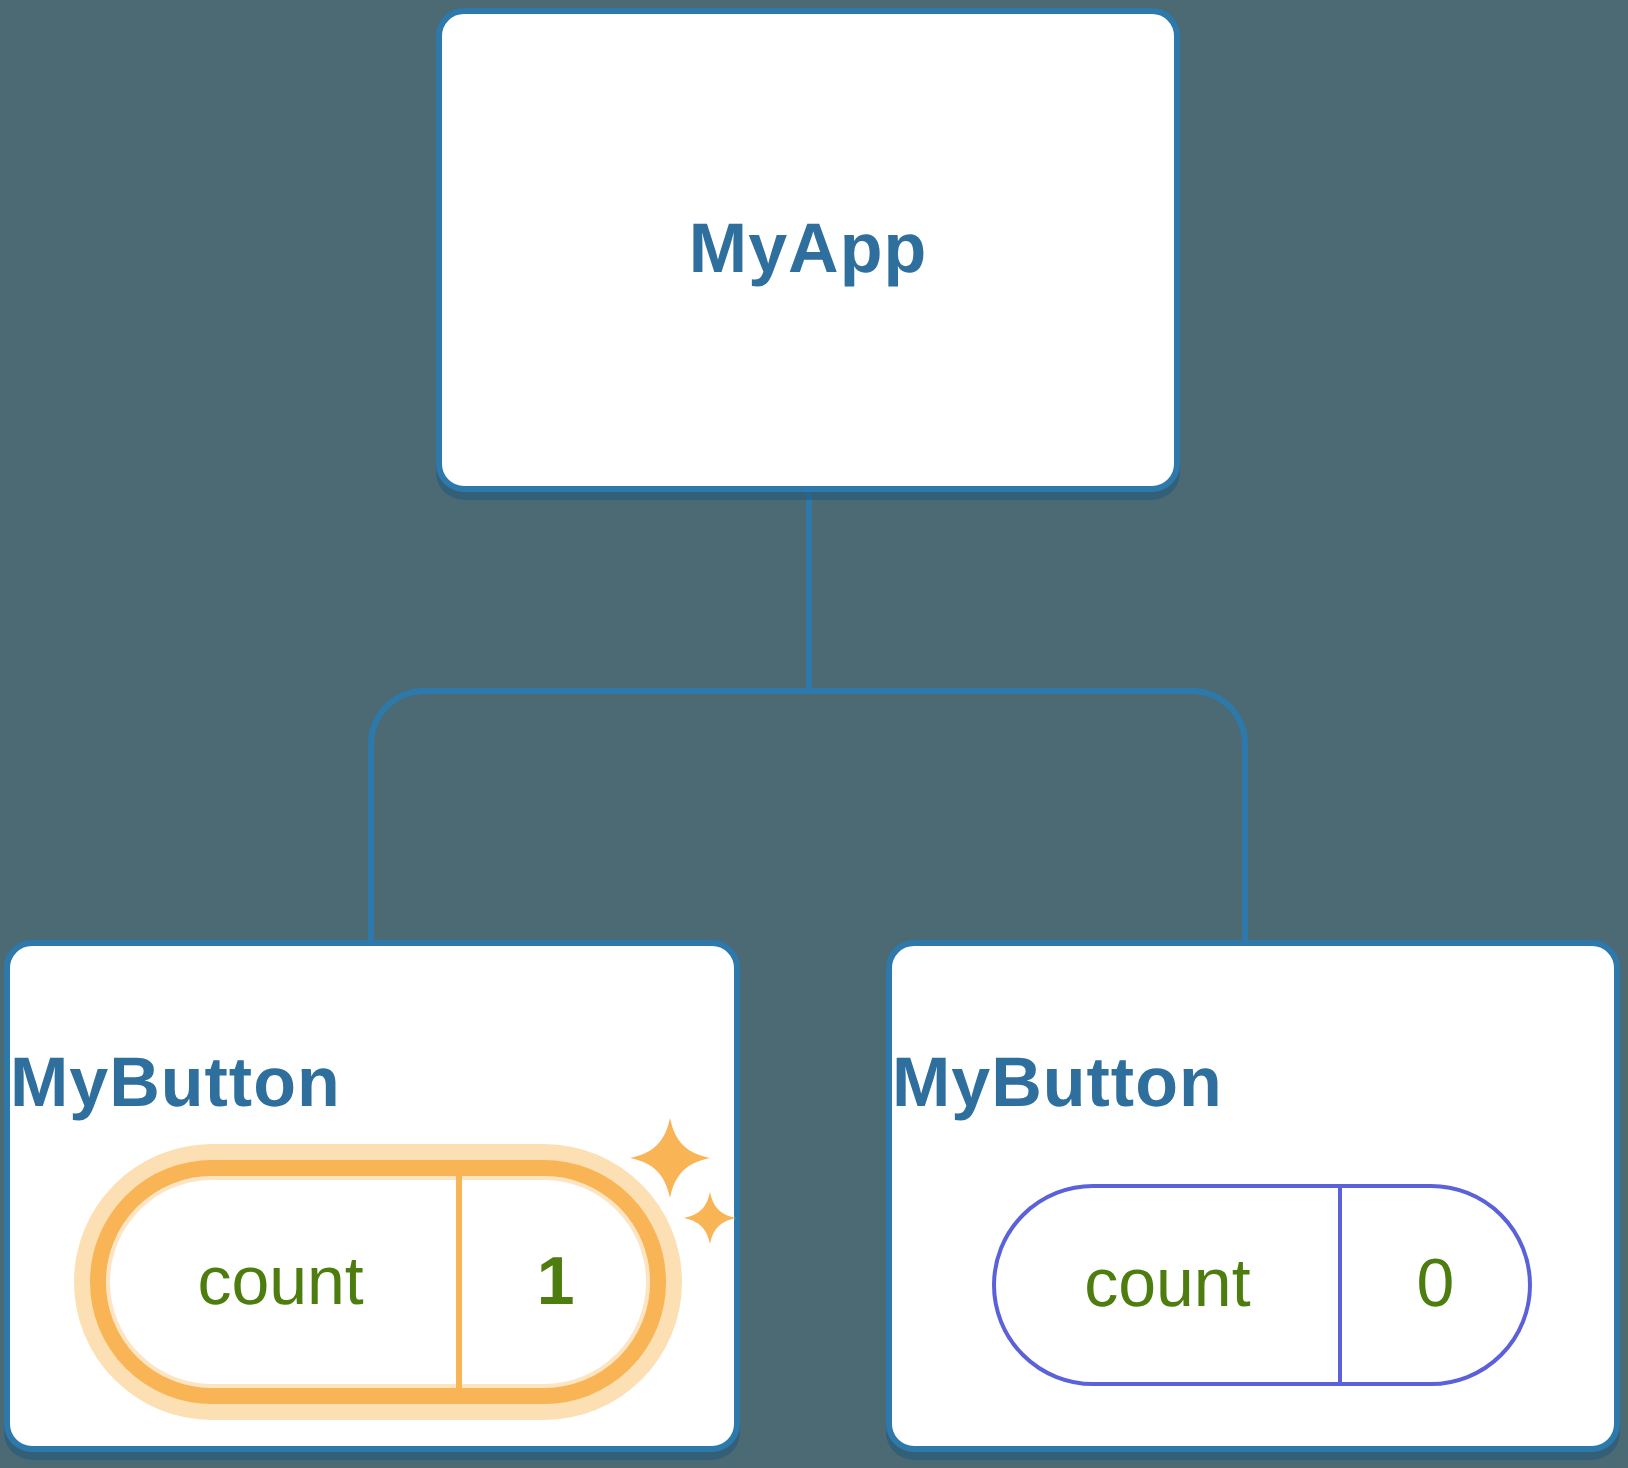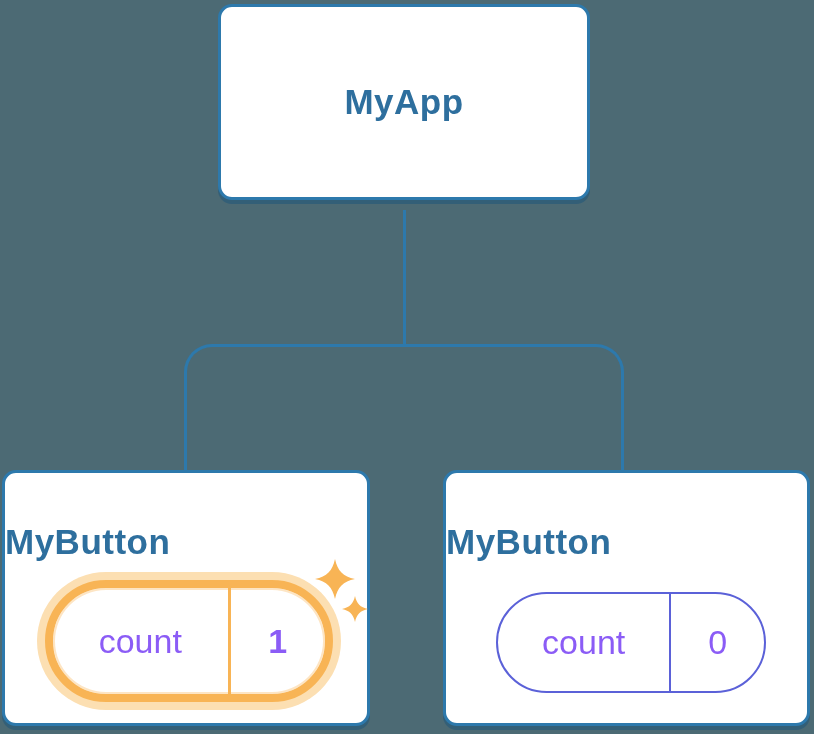--- a/index.html
+++ b/index.html
@@ -32,21 +32,21 @@
   .node {
     position: absolute;
     background: #ffffff;
     box-sizing: border-box;
     border: 3px solid #2d79ac;
     border-radius: 14px;
     box-shadow: 0 4px 0 0 rgba(31, 86, 122, 0.55);
   }
   .node-root {
     left: 218px; top: 4px;
-    width: 372px; height: 196px;
+    width: 372px; height: 242px;
     display: flex; align-items: center; justify-content: center;
   }
   .node-child-left  { left: 2px;   top: 470px; width: 368px; height: 256px; }
   .node-child-right { left: 443px; top: 470px; width: 367px; height: 256px; }
 
   .node-title {
     font-size: 35px;
     font-weight: 700;
     color: #2e6f9e;
     letter-spacing: 0.5px;
@@ -61,21 +61,21 @@
   .pill {
     position: absolute;
     box-sizing: border-box;
     display: flex;
     align-items: stretch;
     background: #ffffff;
   }
   .pill-cell {
     display: flex; align-items: center; justify-content: center;
     font-size: 34px;
-    color: #8b5cf6;
+    color: #4d7c0f;
   }
   .pill-cell.label { flex: 1.85; }
   .pill-cell.value { flex: 1; }
 
   .pill-normal {
     left: 50px; top: 119px;
     width: 270px; height: 101px;
     border: 2px solid #5b61d8;
     border-radius: 51px;
   }

